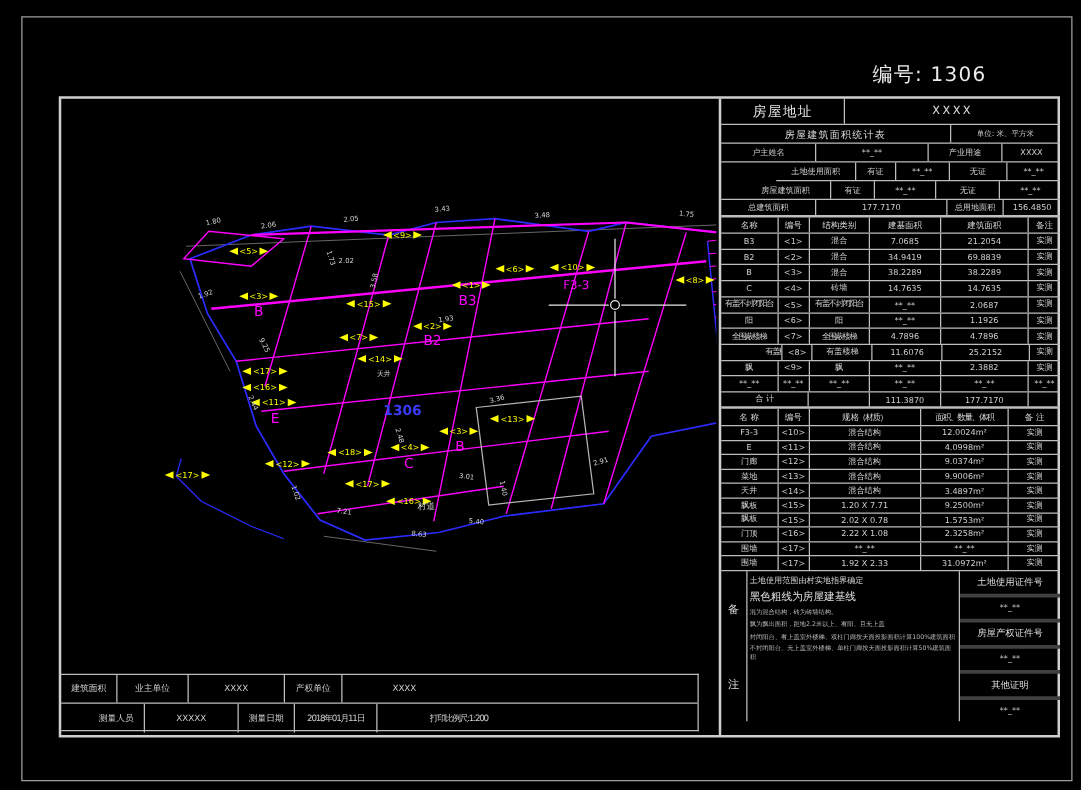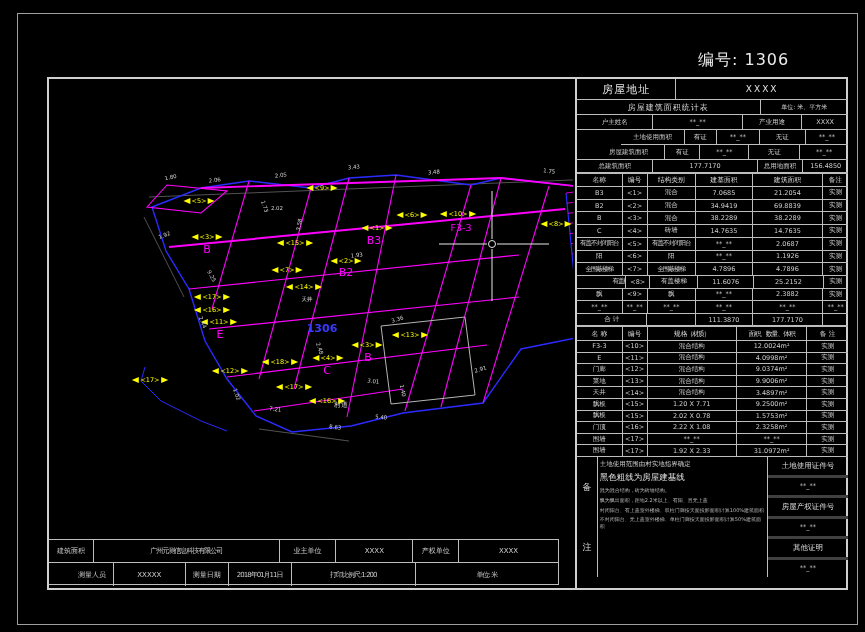--- a/index.html
+++ b/index.html
@@ -198,33 +198,31 @@
         <line x1="443" y1="112" x2="443" y2="160" stroke="#e8e8e8" stroke-width="1"></line>
         <line x1="443" y1="170" x2="443" y2="222" stroke="#e8e8e8" stroke-width="1"></line>
         <line x1="390" y1="165" x2="438" y2="165" stroke="#e8e8e8" stroke-width="1"></line>
         <line x1="448" y1="165" x2="500" y2="165" stroke="#e8e8e8" stroke-width="1"></line>
         <circle cx="443" cy="165" r="3.5" fill="none" stroke="#e8e8e8" stroke-width="1"></circle>
       </svg>
 
     <div id="bottom-table" class="abs">
       <div class="prow" id="bt-row1">
           <div class="cell" style="width: 45px;">建筑面积</div>
-          <div class="cell" style="width: 186px; letter-spacing: -1px;">广州元测信息科技有限公司</div>
           <div class="cell" style="width: 57px;">业主单位</div>
           <div class="cell" style="width: 77px;">XXXX</div>
           <div class="cell" style="width: 46px;">产权单位</div>
           <div class="cell" style="width: 99px;">XXXX</div>
         </div>
       <div class="prow" id="bt-row2" style="border-bottom:none;padding-left:22px;">
           <div class="cell" style="width: 45px;">测量人员</div>
           <div class="cell" style="width: 75px;">XXXXX</div>
           <div class="cell" style="width: 45px;">测量日期</div>
           <div class="cell" style="width: 66px; letter-spacing: -1px;">2018年01月11日</div>
           <div class="cell" style="width: 130px; letter-spacing: -1px;">打印比例尺:1:200</div>
-          <div class="cell" style="width: 149px; letter-spacing: -1px;">单位: 米</div>
         </div>
     </div>
 
     <div id="right-panel" class="abs">
 
       <div class="prow" style="height:21px;">
         <div class="cell big" style="width:100px;">房屋地址</div>
         <div class="cell addrval" style="width:173px;">XXXX</div>
       </div>
 

